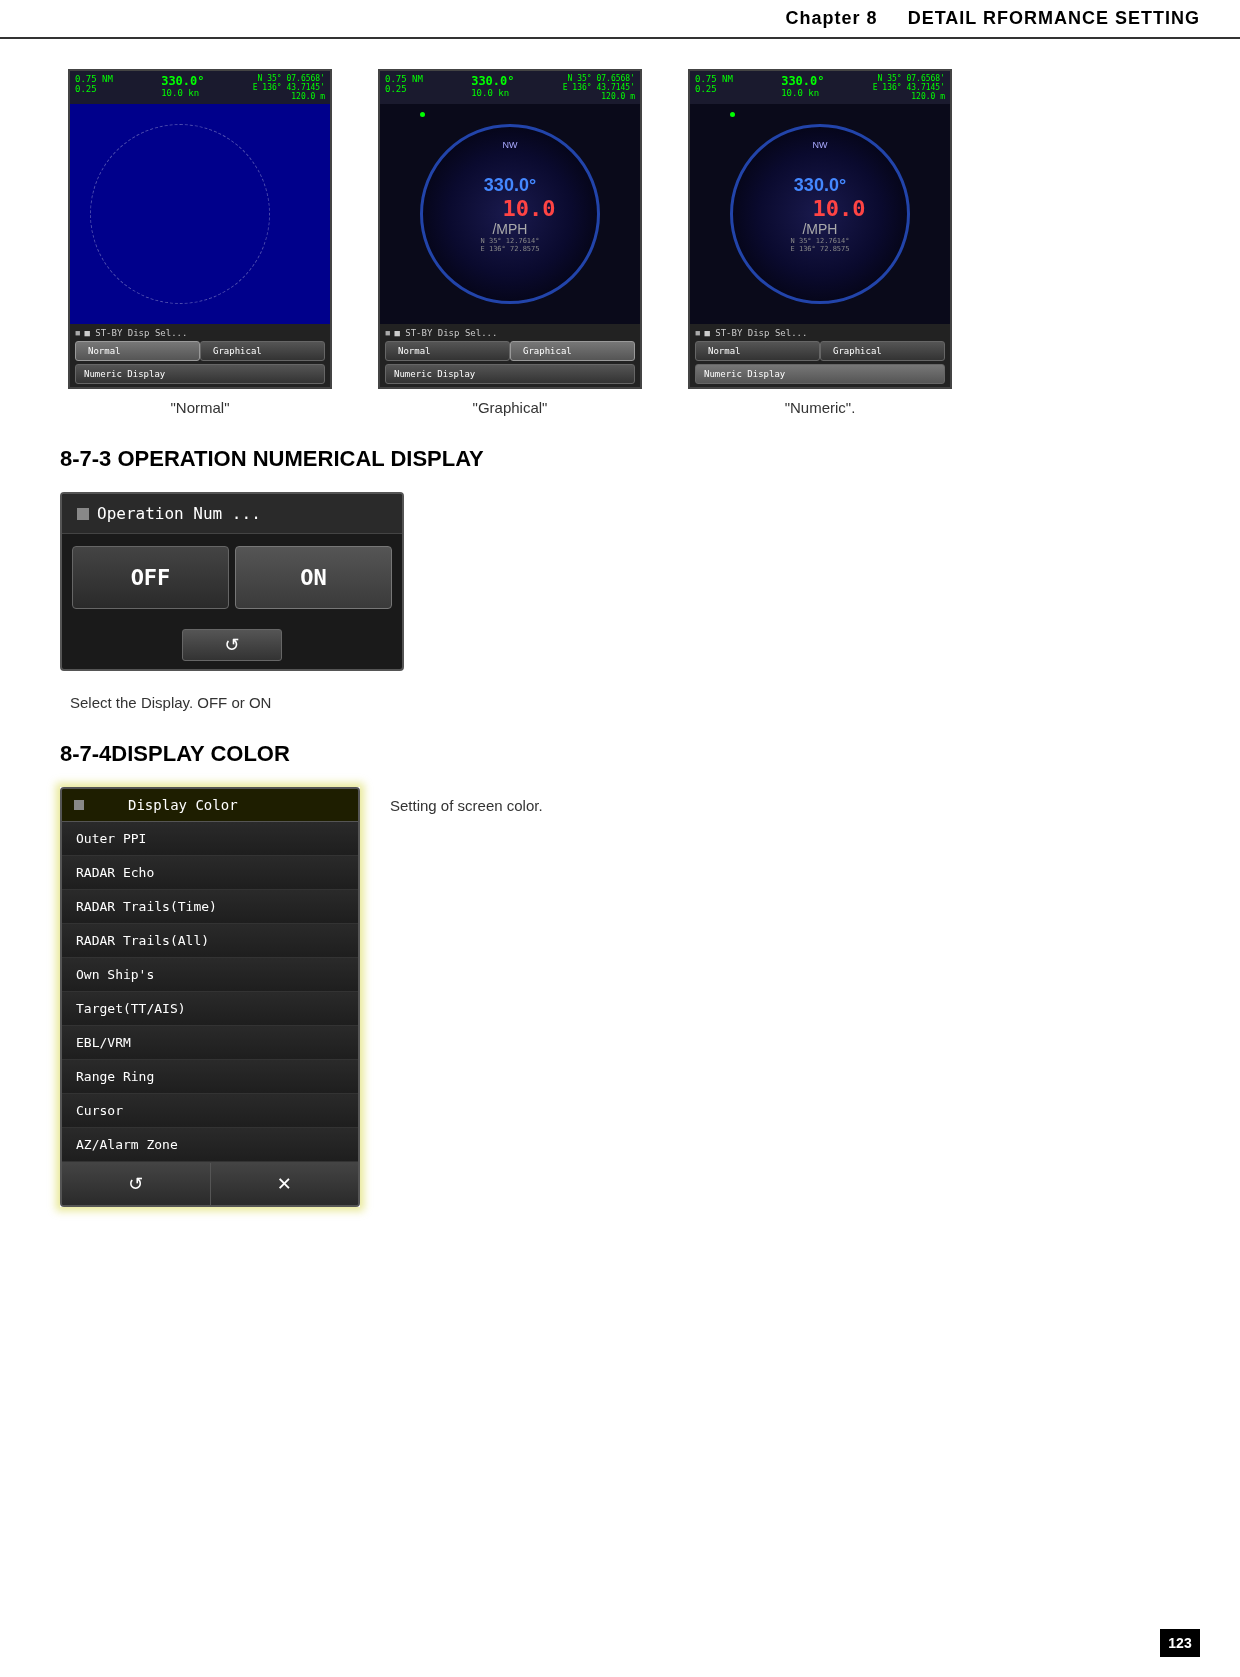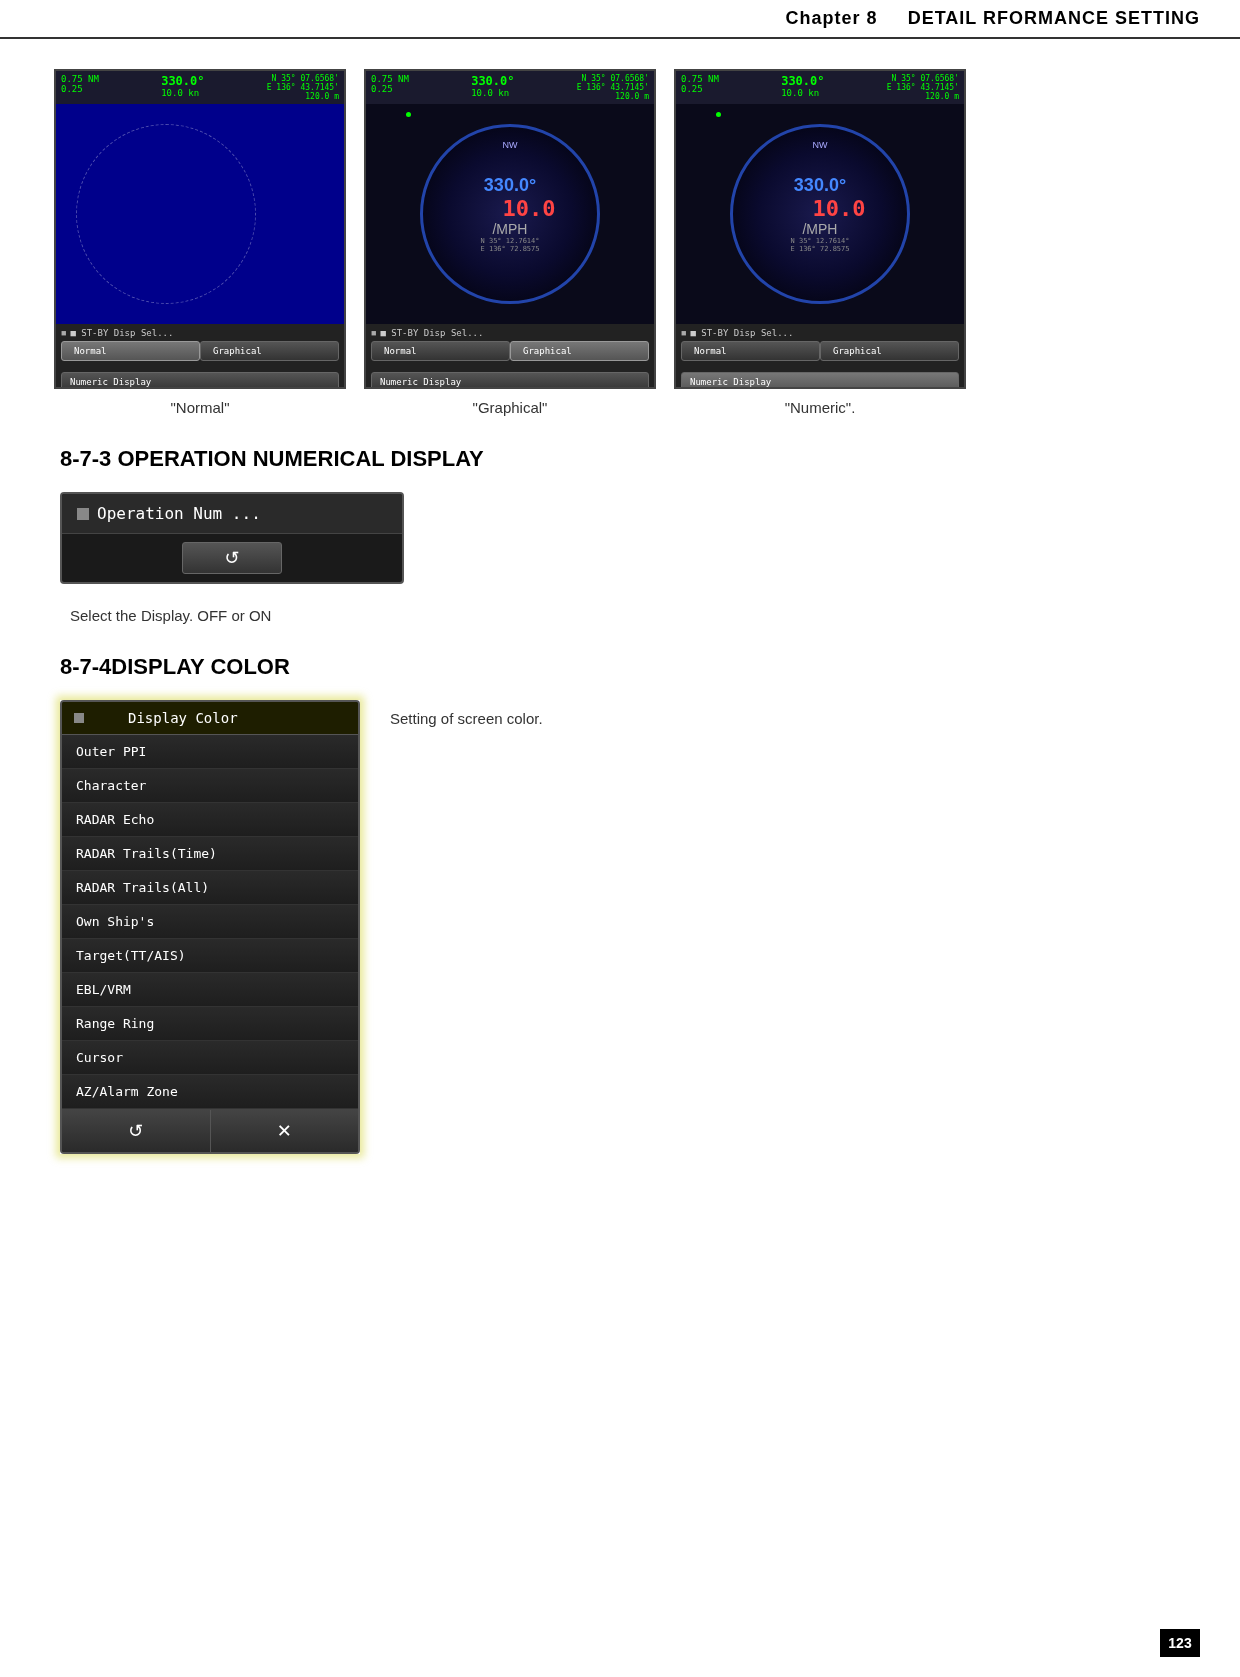--- a/index.html
+++ b/index.html
@@ -40,21 +40,21 @@
     }
 
     .screenshot-container {
       display: flex;
       flex-direction: column;
       align-items: center;
       width: 280px;
     }
 
     .screenshot-box {
-      width: 292px;
+      width: 264px;
       height: 320px;
       background: #000;
       border: 2px solid #444;
       position: relative;
       overflow: hidden;
     }
 
     
     .radar-topbar {
       background: #1a1a2e;
@@ -169,21 +169,21 @@
       font-size: 9px;
       margin-right: 4px;
     }
     .menu-title {
       color: #ccc;
       font-size: 9px;
       font-family: monospace;
     }
     .menu-buttons {
       display: flex;
-      margin-bottom: 11px;
+      margin-bottom: 3px;
     }
     .menu-btn {
       padding: 4px 12px;
       background: linear-gradient(to bottom, #555, #333);
       color: #fff;
       font-size: 9px;
       border: 1px solid #666;
       border-radius: 3px;
       font-family: monospace;
       flex: 1;
@@ -560,39 +560,42 @@
   </div>
 
   <div class="section-heading">8-7-3 OPERATION NUMERICAL DISPLAY</div>
 
   <div class="op-panel-row">
     <div class="operation-panel">
       <div class="op-header">
         <span class="op-header-icon"></span>
         <span class="op-header-text">Operation Num ...</span>
       </div>
+      <div class="op-buttons">
+        <div class="op-btn op-btn-off">OFF</div>
+        <div class="op-btn op-btn-on">ON</div>
+      </div>
       <div class="op-back-row">
         <div class="op-back-btn">↺</div>
       </div>
     </div>
   </div>
 
   <div style="margin-bottom: 30px; margin-left: 10px; font-size: 15px; color: #333;">Select the Display. OFF or ON</div>
 
   <div class="section-heading">8-7-4DISPLAY COLOR</div>
 
   <div class="panel-row">
     <div class="dc-panel-wrapper">
       <div class="display-color-panel">
         <div class="dc-header">
           <span class="dc-header-icon"></span>
           <span class="dc-header-text">Display Color</span>
         </div>
         <div class="dc-item">Outer PPI</div>
-        <div class="dc-item">Character</div>
         <div class="dc-item">RADAR Echo</div>
         <div class="dc-item">RADAR Trails(Time)</div>
         <div class="dc-item">RADAR Trails(All)</div>
         <div class="dc-item">Own Ship's</div>
         <div class="dc-item">Target(TT/AIS)</div>
         <div class="dc-item">EBL/VRM</div>
         <div class="dc-item">Range Ring</div>
         <div class="dc-item">Cursor</div>
         <div class="dc-item">AZ/Alarm Zone</div>
         <div class="dc-footer">

